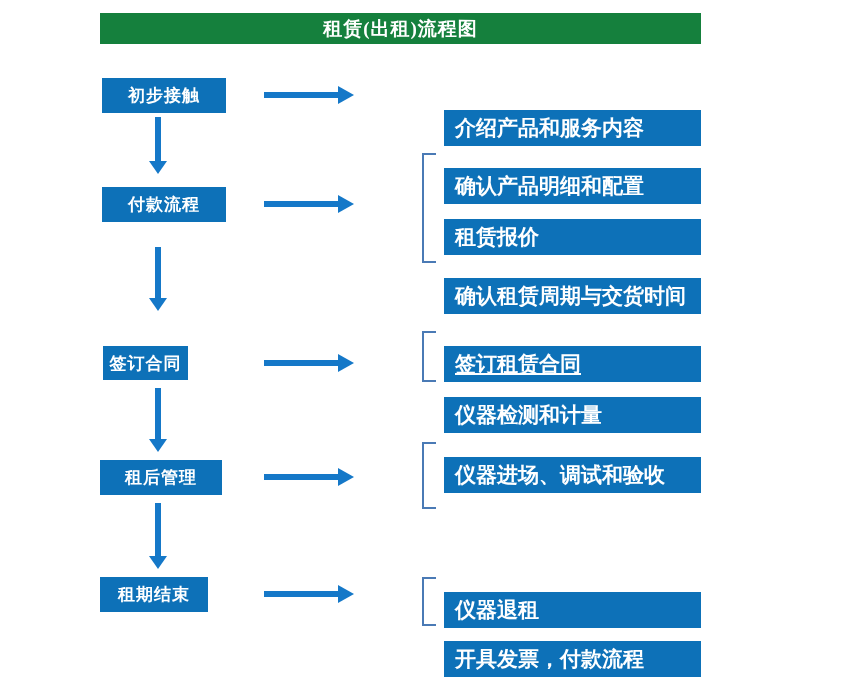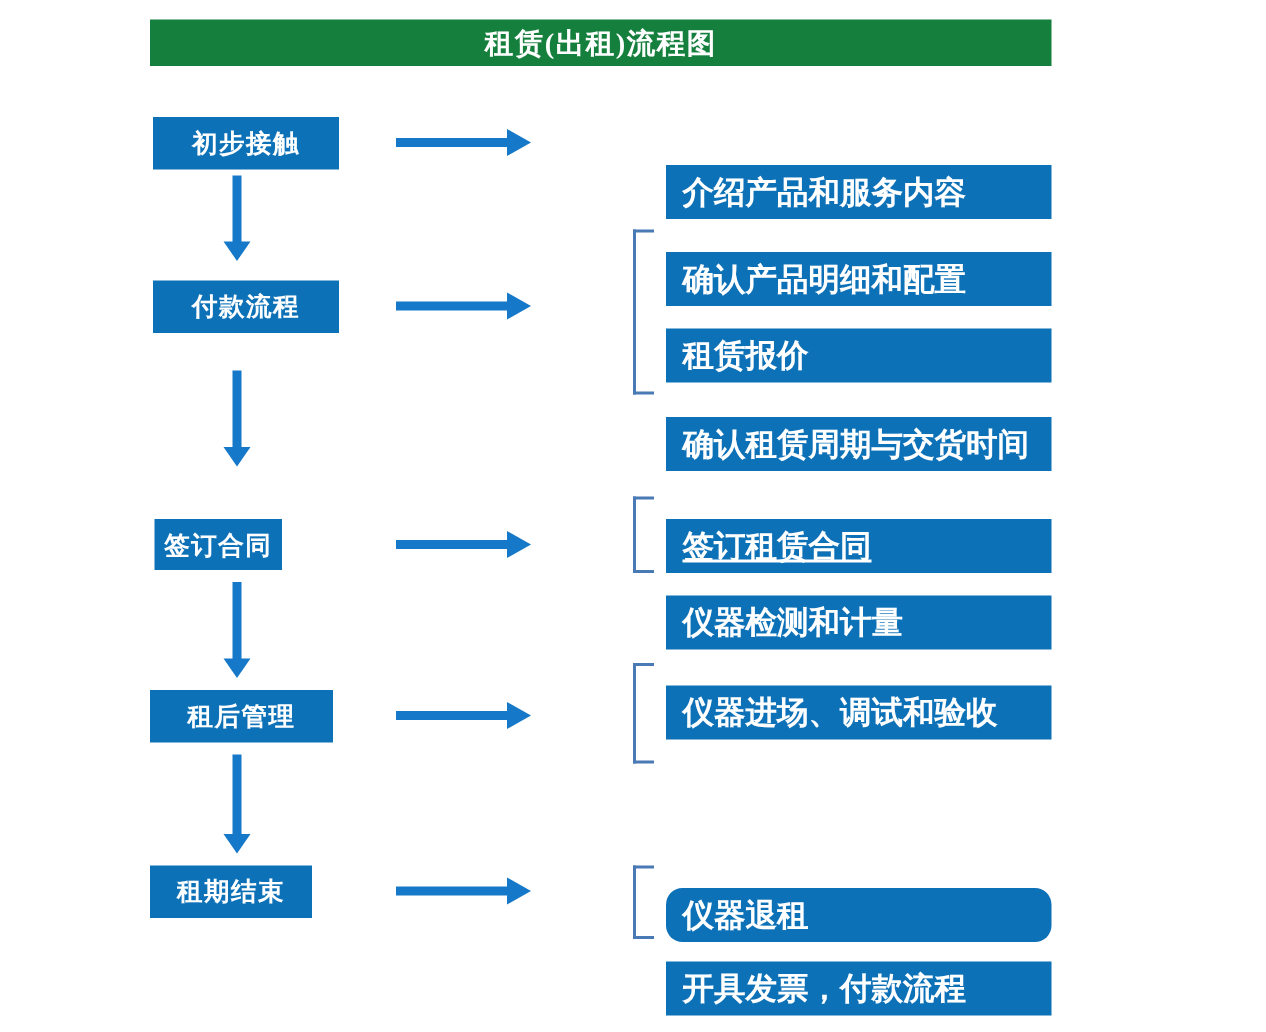--- a/index.html
+++ b/index.html
@@ -55,21 +55,21 @@
   .b5 { left: 100px; top: 577px; width: 108px; height: 35px; }
   
   .r1  { top: 78px;  }
   .r2  { top: 136px; text-align: right; }
   .r3  { top: 187px; }
   .r4  { top: 246px; }
   .r5  { top: 314px; text-decoration: underline; }
   .r6  { top: 365px; }
   .r7  { top: 425px; }
   .r8  { top: 492px; }
-  .r9  { top: 560px; border-radius: 11px; }
+  .r9  { top: 560px; }
   .r10 { top: 609px; }
   
   .harrow { position: absolute; left: 264px; width: 90px; height: 18px; }
   .harrow .shaft {
     position: absolute; left: 0; top: 6px; width: 75px; height: 6px;
     background: #1578c8;
   }
   .harrow .head {
     position: absolute; left: 74px; top: 0; width: 0; height: 0;
     border-left: 16px solid #1578c8;

